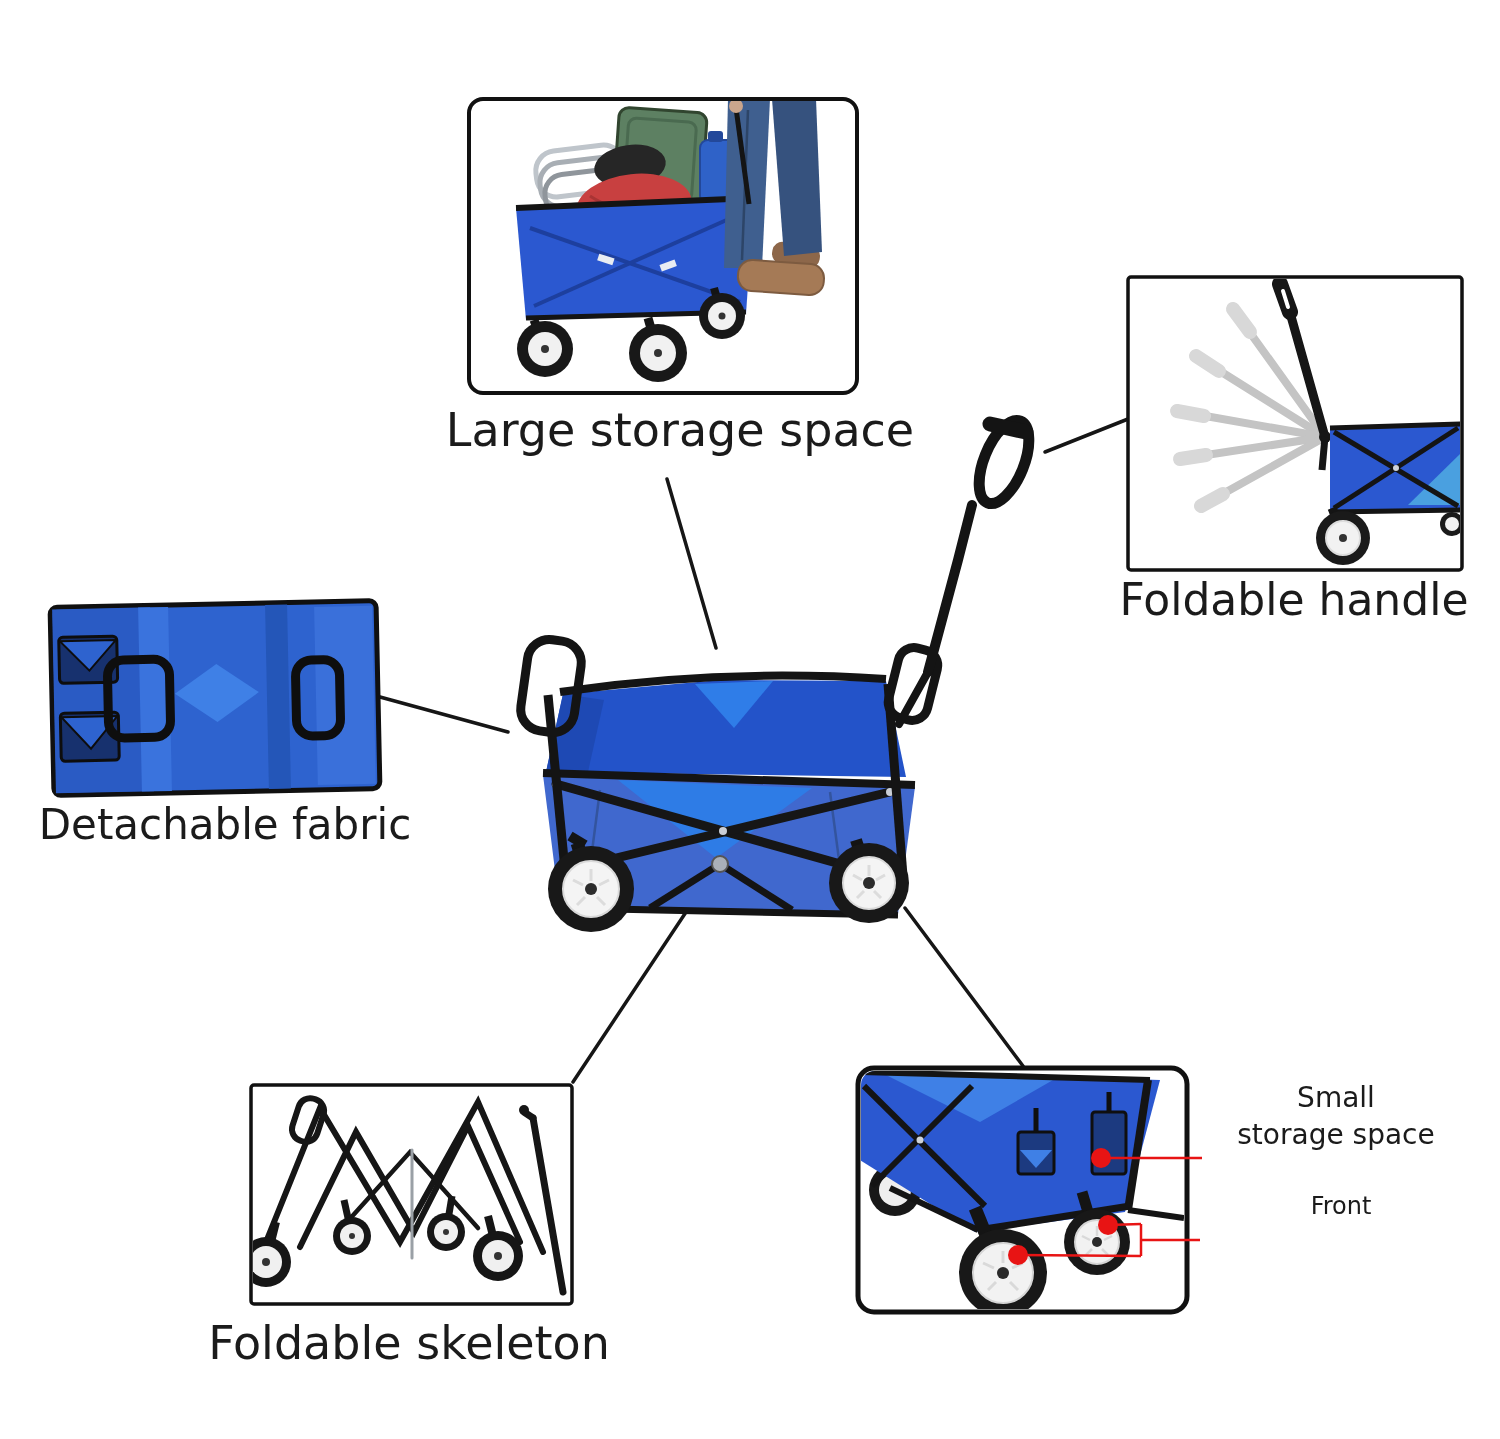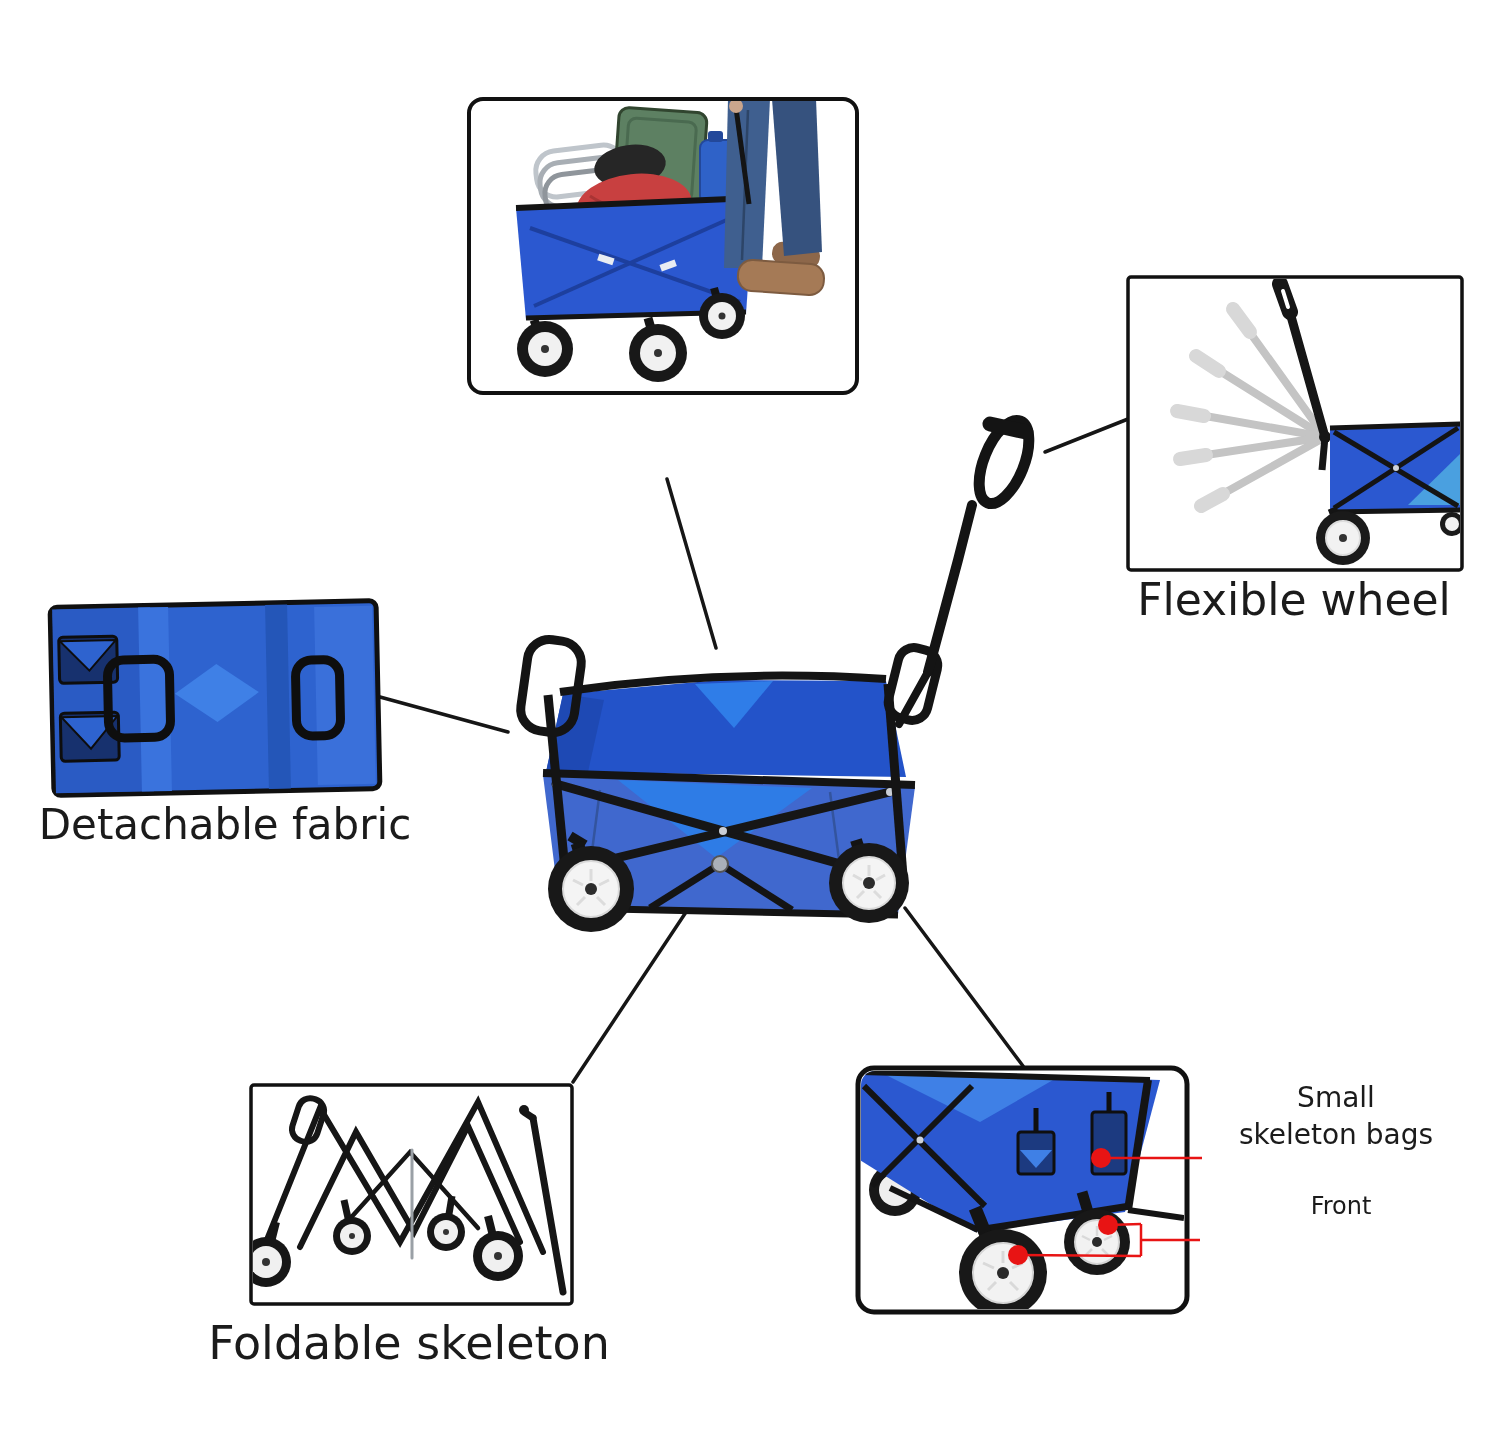--- a/index.html
+++ b/index.html
@@ -326,24 +326,25 @@
     <line x1="1141" y1="1224" x2="1141" y2="1256"></line>
     <line x1="1141" y1="1240" x2="1200" y2="1240"></line>
   </g>
   <g fill="#e81414">
     <circle cx="1101" cy="1158" r="10"></circle>
     <circle cx="1108" cy="1225" r="10"></circle>
     <circle cx="1018" cy="1255" r="10"></circle>
   </g>
 </svg>
 
-<div class="lbl lbl-flex">Flexible wheel</div>
+<div class="lbl lbl-big lbl-large">Large storage space</div>
+<div class="lbl lbl-flex">Foldable handle</div>
 <div class="lbl lbl-big lbl-skel">Foldable skeleton</div>
 <div class="lbl lbl-fabric">Detachable fabric</div>
 <div class="lbl lbl-bags">
   <div>Small</div>
-  <div>skeleton bags</div>
+  <div>storage space</div>
 </div>
 <div class="lbl lbl-wheel">
   <div>Front</div>
 </div>
 
 </div>
 
 </body></html>

